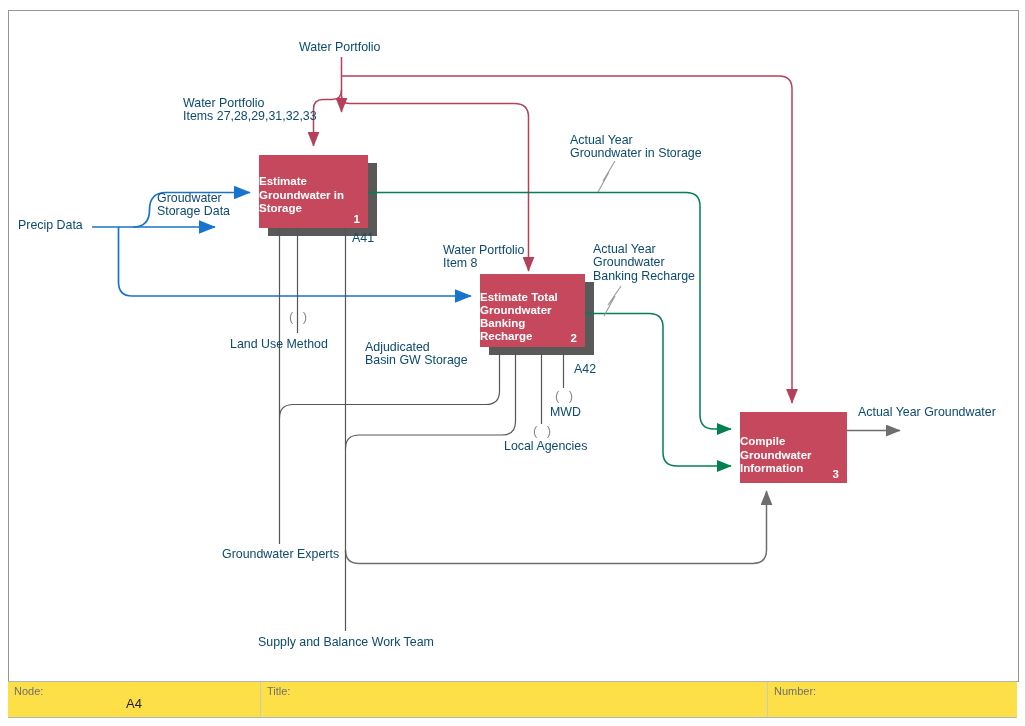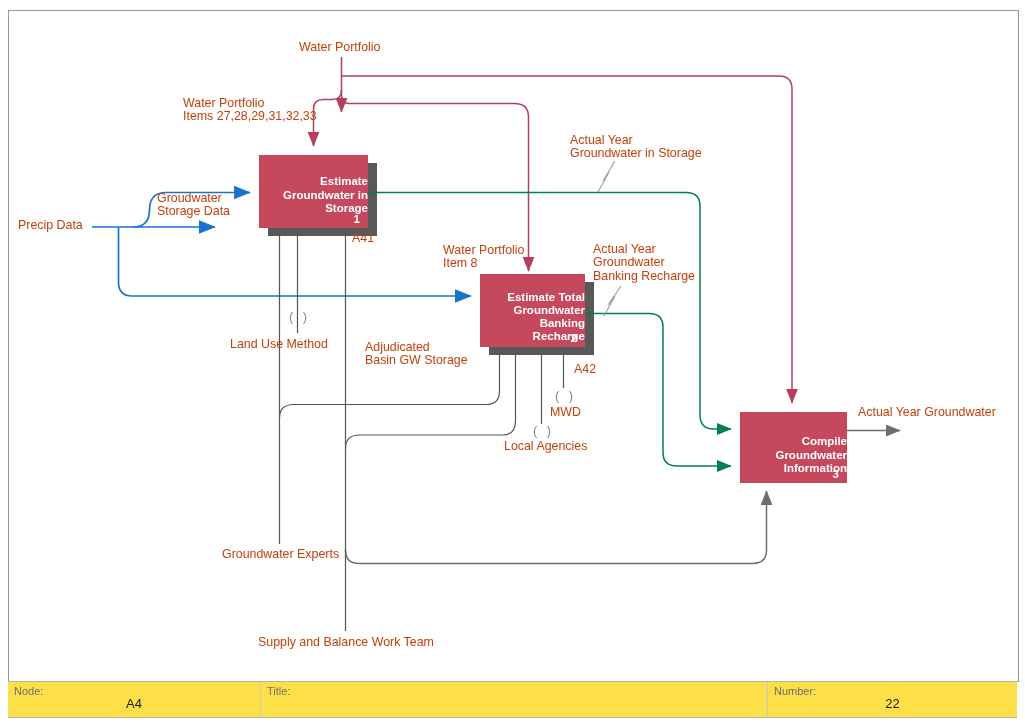--- a/index.html
+++ b/index.html
@@ -2,26 +2,26 @@
 <html><head>
 <meta charset="utf-8">
 <style>
   html,body{margin:0;padding:0;background:#ffffff;}
   body{width:1025px;height:726px;position:relative;overflow:hidden;
        font-family:"Liberation Sans", sans-serif;}
   .stage{position:absolute;left:0;top:0;width:1025px;height:726px;}
   .frame{position:absolute;left:8px;top:10px;width:1009px;height:670px;
          border:1px solid #969696;background:#ffffff;}
   svg.wires{position:absolute;left:0;top:0;width:1025px;height:726px;pointer-events:none;}
-  .box{position:absolute;background:#c6485c;color:#ffffff;text-align:right;
+  .box{position:absolute;background:#c6485c;color:#ffffff;text-align:left;
        font-weight:bold;font-size:11.5px;line-height:1.16;white-space:pre-line;
        box-sizing:border-box;}
   .box.shadowed{box-shadow:9px 8px 0 0 #595959;}
   .box .num{position:absolute;right:8px;bottom:2px;font-size:11.5px;font-weight:bold;}
-  .lbl{position:absolute;font-size:12.4px;line-height:1.08;color:#c2410c;
+  .lbl{position:absolute;font-size:12.4px;line-height:1.08;color:#0c4a6e;
        white-space:pre-line;}
   .tunnel{position:absolute;width:18px;display:flex;justify-content:space-between;
           color:#8a8a8a;font-size:13px;line-height:13px;}
   .footer{position:absolute;left:8px;top:681px;width:1009px;height:37px;
           background:#fde047;border-top:1px solid #b5b5b5;border-bottom:1px solid #b5b5b5;
           display:flex;box-sizing:border-box;}
   .fcell{position:relative;height:100%;box-sizing:border-box;}
   .fcell + .fcell{border-left:1px solid #c9c9c9;}
   .fcell .flabel{position:absolute;left:6px;top:3px;font-size:11px;color:#6f6f6f;}
   .fcell .fvalue{position:absolute;left:0;right:0;top:14px;text-align:center;
@@ -151,17 +151,16 @@
   <div class="footer">
     <div class="fcell" style="width:252px;">
       <span class="flabel">Node:</span>
       <span class="fvalue">A4</span>
     </div>
     <div class="fcell" style="width:507px;">
       <span class="flabel">Title:</span>
     </div>
     <div class="fcell" style="width:250px;">
       <span class="flabel">Number:</span>
-      <span class="fvalue">22</span>
     </div>
   </div>
 
 </div>
 
 </body></html>

